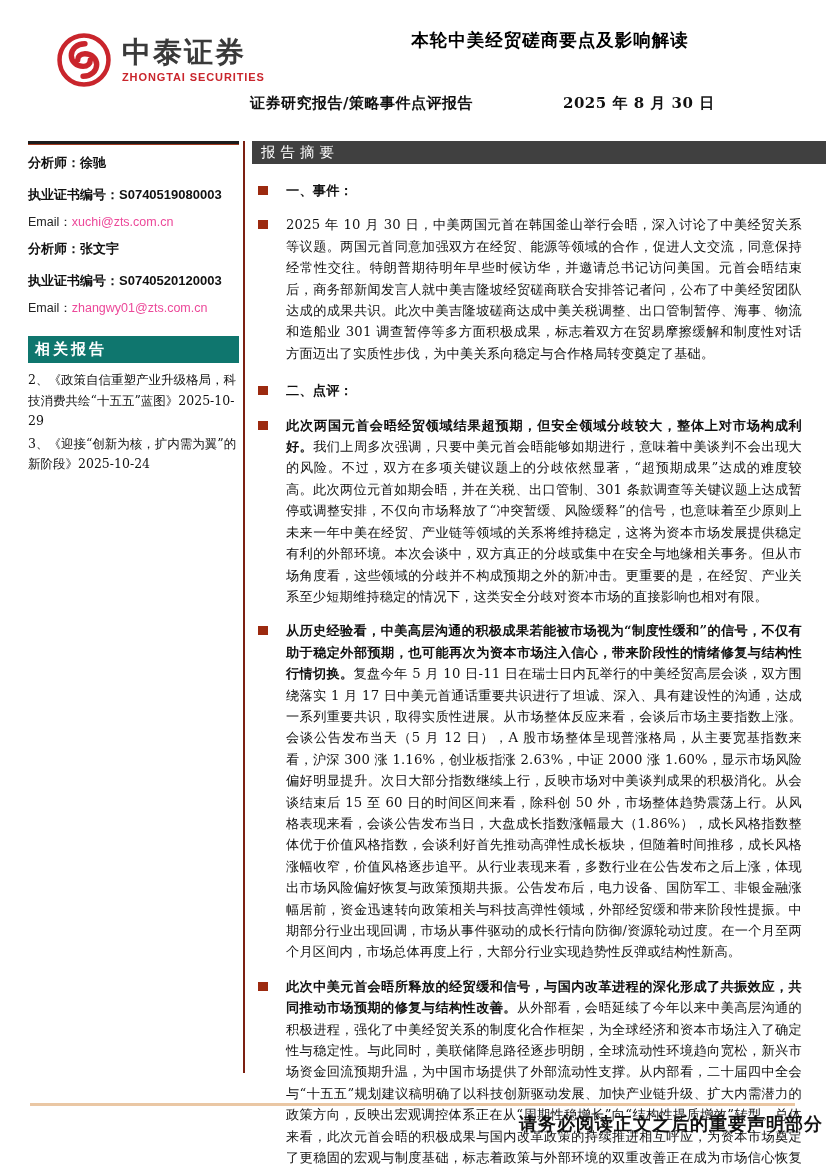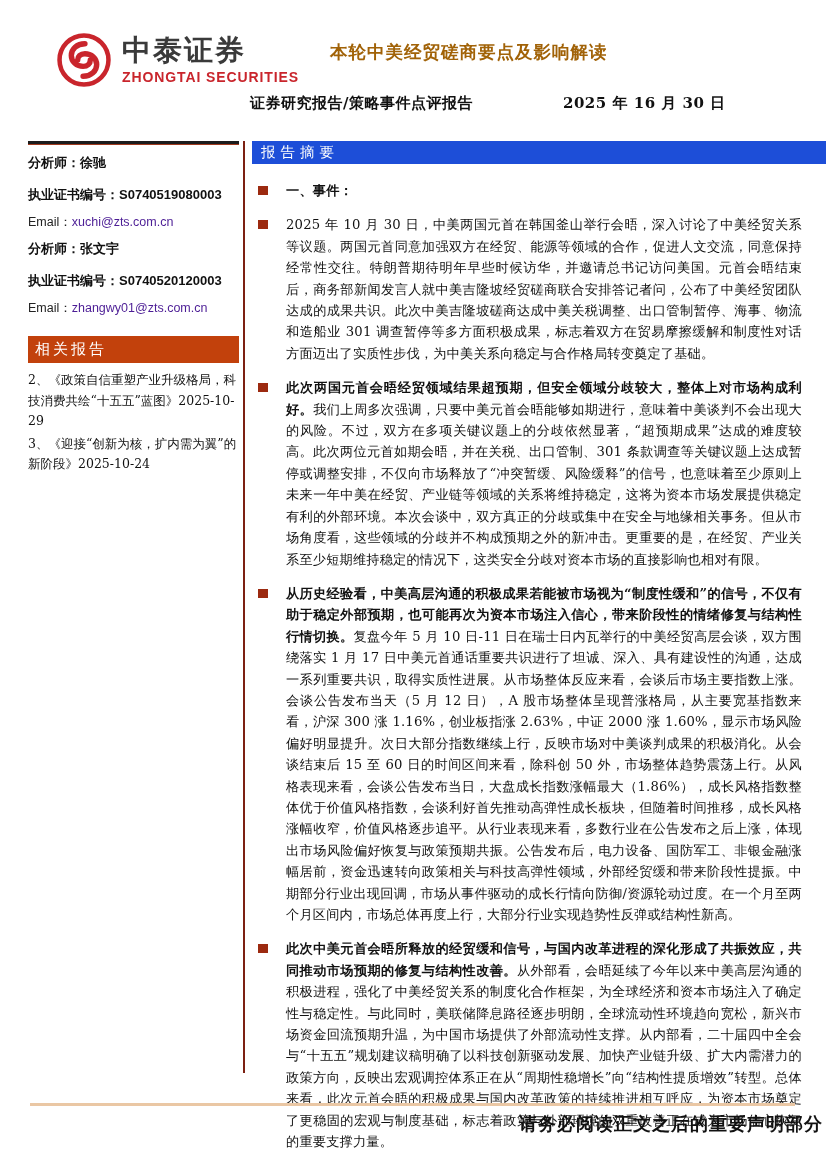--- a/index.html
+++ b/index.html
@@ -6,48 +6,48 @@
   .page{
     position:relative;width:826px;height:1169px;background:#fff;overflow:hidden;
     font-family:"DejaVu Serif","Liberation Serif",serif;color:#111;padding-left:28px;
   }
   
   .logo-block{position:absolute;left:55px;top:31px;display:flex;align-items:center;gap:9px;}
   .logo-mark{width:58px;height:58px;}
   .logo-cn{font-family:"DejaVu Sans","Liberation Sans",sans-serif;font-weight:bold;
     font-size:29px;color:#3a3a3a;letter-spacing:2px;line-height:1.1;}
   .logo-en{font-family:"Liberation Sans","DejaVu Sans",sans-serif;font-weight:bold;
-    font-size:14px;color:#c9252c;letter-spacing:0.9px;margin-top:2px;}
-  .report-title{position:absolute;left:330px;top:40px;width:440px;margin:0;text-align:left;
-    color:#a16207;font-size:17.5px;font-weight:bold;letter-spacing:1px;}
+    font-size:11px;color:#c9252c;letter-spacing:0.9px;margin-top:2px;}
+  .report-title{position:absolute;left:330px;top:28px;width:440px;margin:0;text-align:center;
+    color:#000000;font-size:17.5px;font-weight:bold;letter-spacing:1px;}
   .report-type{position:absolute;left:250px;top:94px;font-size:15px;font-weight:bold;letter-spacing:0.5px;}
   .report-date{position:absolute;left:563px;top:94px;font-size:15px;font-weight:bold;letter-spacing:0.5px;}
 
   
   .sidebar{position:absolute;left:28px;top:141px;width:211px;}
   .sidebar-topline{height:0;border-top:3px solid #1c1c1c;border-bottom:1px solid #a03a1e;}
   .analysts{margin-top:10px;}
   .an-line{margin:0 0 11px 0;font-size:13px;line-height:16px;}
   .an-bold{font-weight:bold;}
   .an-cert{font-weight:bold;margin-top:16px;}
   .an-cert .num{font-family:"Liberation Sans","DejaVu Sans",sans-serif;font-weight:bold;}
   .an-email{font-family:"Liberation Sans","DejaVu Sans",sans-serif;font-weight:normal;font-size:12.5px;color:#222;}
-  .an-email a{color:#4c1d95;text-decoration:none;}
+  .an-email a{color:#ec4899;text-decoration:none;}
   .related{margin-top:20px;}
-  .related-header{background:#c2410c;color:#ffffff;font-weight:normal;font-size:15px;
+  .related-header{background:#0f766e;color:#ffffff;font-weight:bold;font-size:15px;
     letter-spacing:3px;padding:4px 0 4px 7px;}
   .related-list{list-style:none;margin:7px 0 0 0;padding:0;font-size:12.5px;line-height:20.5px;}
   .related-list li{margin:0 0 2px 0;}
 
   
   .vline{position:absolute;left:243px;top:141px;width:2px;height:932px;background:#7c2012;}
 
   
   .main{position:absolute;left:252px;top:141px;width:574px;}
-  .summary-bar{background:#1d4ed8;color:#fdfdfd;height:23px;line-height:23px;
+  .summary-bar{background:#404040;color:#fdfdfd;height:23px;line-height:23px;
     padding-left:9px;font-size:14.5px;letter-spacing:5px;}
   .bullets{padding:0 24px 0 0;}
   .bullet{position:relative;margin:13px 0 0 0;padding-left:34px;
     font-size:13.2px;line-height:21.4px;text-align:justify;letter-spacing:0.2px;}
   .bullet::before{content:"";position:absolute;left:6px;top:6px;width:10px;height:9px;background:#9c2a10;}
   .bullet.section{margin-top:16px;font-weight:bold;}
   .bullet .lead{font-weight:bold;}
 
   
   .footer-line{position:absolute;left:30px;top:1103px;width:765px;height:3px;background:#eac7a4;}
@@ -67,21 +67,21 @@
       </svg>
     </div>
     <div class="logo-text">
       <div class="logo-cn">中泰证券</div>
       <div class="logo-en">ZHONGTAI SECURITIES</div>
     </div>
   </div>
 
   <h1 class="report-title">本轮中美经贸磋商要点及影响解读</h1>
   <div class="report-type">证券研究报告/策略事件点评报告</div>
-  <div class="report-date">2025 年 16 月 30 日</div>
+  <div class="report-date">2025 年 8 月 30 日</div>
 
   <aside class="sidebar">
     <div class="sidebar-topline"></div>
 
     <div class="analysts">
       <p class="an-line an-bold"><span>分析师：</span><span>徐驰</span></p>
       <p class="an-line an-cert"><span>执业证书编号：</span><span class="num">S0740519080003</span></p>
       <p class="an-line an-email"><span>Email：</span><a href="#">xuchi@zts.com.cn</a></p>
 
       <p class="an-line an-bold"><span>分析师：</span><span>张文宇</span></p>
@@ -98,20 +98,21 @@
     </div>
   </aside>
 
   <div class="vline"></div>
 
   <main class="main">
     <div class="summary-bar">报告摘要</div>
     <div class="bullets">
       <div class="bullet section"><span class="lead">一、事件：</span><span></span></div>
       <div class="bullet"><span class="lead"></span><span>2025 年 10 月 30 日，中美两国元首在韩国釜山举行会晤，深入讨论了中美经贸关系等议题。两国元首同意加强双方在经贸、能源等领域的合作，促进人文交流，同意保持经常性交往。特朗普期待明年早些时候访华，并邀请总书记访问美国。元首会晤结束后，商务部新闻发言人就中美吉隆坡经贸磋商联合安排答记者问，公布了中美经贸团队达成的成果共识。此次中美吉隆坡磋商达成中美关税调整、出口管制暂停、海事、物流和造船业 301 调查暂停等多方面积极成果，标志着双方在贸易摩擦缓解和制度性对话方面迈出了实质性步伐，为中美关系向稳定与合作格局转变奠定了基础。</span></div>
+      <div class="bullet section"><span class="lead">二、点评：</span><span></span></div>
       <div class="bullet"><span class="lead">此次两国元首会晤经贸领域结果超预期，但安全领域分歧较大，整体上对市场构成利好。</span><span>我们上周多次强调，只要中美元首会晤能够如期进行，意味着中美谈判不会出现大的风险。不过，双方在多项关键议题上的分歧依然显著，“超预期成果”达成的难度较高。此次两位元首如期会晤，并在关税、出口管制、301 条款调查等关键议题上达成暂停或调整安排，不仅向市场释放了“冲突暂缓、风险缓释”的信号，也意味着至少原则上未来一年中美在经贸、产业链等领域的关系将维持稳定，这将为资本市场发展提供稳定有利的外部环境。本次会谈中，双方真正的分歧或集中在安全与地缘相关事务。但从市场角度看，这些领域的分歧并不构成预期之外的新冲击。更重要的是，在经贸、产业关系至少短期维持稳定的情况下，这类安全分歧对资本市场的直接影响也相对有限。</span></div>
       <div class="bullet"><span class="lead">从历史经验看，中美高层沟通的积极成果若能被市场视为“制度性缓和”的信号，不仅有助于稳定外部预期，也可能再次为资本市场注入信心，带来阶段性的情绪修复与结构性行情切换。</span><span>复盘今年 5 月 10 日-11 日在瑞士日内瓦举行的中美经贸高层会谈，双方围绕落实 1 月 17 日中美元首通话重要共识进行了坦诚、深入、具有建设性的沟通，达成一系列重要共识，取得实质性进展。从市场整体反应来看，会谈后市场主要指数上涨。会谈公告发布当天（5 月 12 日），A 股市场整体呈现普涨格局，从主要宽基指数来看，沪深 300 涨 1.16%，创业板指涨 2.63%，中证 2000 涨 1.60%，显示市场风险偏好明显提升。次日大部分指数继续上行，反映市场对中美谈判成果的积极消化。从会谈结束后 15 至 60 日的时间区间来看，除科创 50 外，市场整体趋势震荡上行。从风格表现来看，会谈公告发布当日，大盘成长指数涨幅最大（1.86%），成长风格指数整体优于价值风格指数，会谈利好首先推动高弹性成长板块，但随着时间推移，成长风格涨幅收窄，价值风格逐步追平。从行业表现来看，多数行业在公告发布之后上涨，体现出市场风险偏好恢复与政策预期共振。公告发布后，电力设备、国防军工、非银金融涨幅居前，资金迅速转向政策相关与科技高弹性领域，外部经贸缓和带来阶段性提振。中期部分行业出现回调，市场从事件驱动的成长行情向防御/资源轮动过度。在一个月至两个月区间内，市场总体再度上行，大部分行业实现趋势性反弹或结构性新高。</span></div>
       <div class="bullet"><span class="lead">此次中美元首会晤所释放的经贸缓和信号，与国内改革进程的深化形成了共振效应，共同推动市场预期的修复与结构性改善。</span><span>从外部看，会晤延续了今年以来中美高层沟通的积极进程，强化了中美经贸关系的制度化合作框架，为全球经济和资本市场注入了确定性与稳定性。与此同时，美联储降息路径逐步明朗，全球流动性环境趋向宽松，新兴市场资金回流预期升温，为中国市场提供了外部流动性支撑。从内部看，二十届四中全会与“十五五”规划建议稿明确了以科技创新驱动发展、加快产业链升级、扩大内需潜力的政策方向，反映出宏观调控体系正在从“周期性稳增长”向“结构性提质增效”转型。总体来看，此次元首会晤的积极成果与国内改革政策的持续推进相互呼应，为资本市场奠定了更稳固的宏观与制度基础，标志着政策与外部环境的双重改善正在成为市场信心恢复的重要支撑力量。</span></div>
     </div>
   </main>
 
   <div class="footer-line"></div>
   <div class="footer-text">请务必阅读正文之后的重要声明部分</div>
 
 </div>

